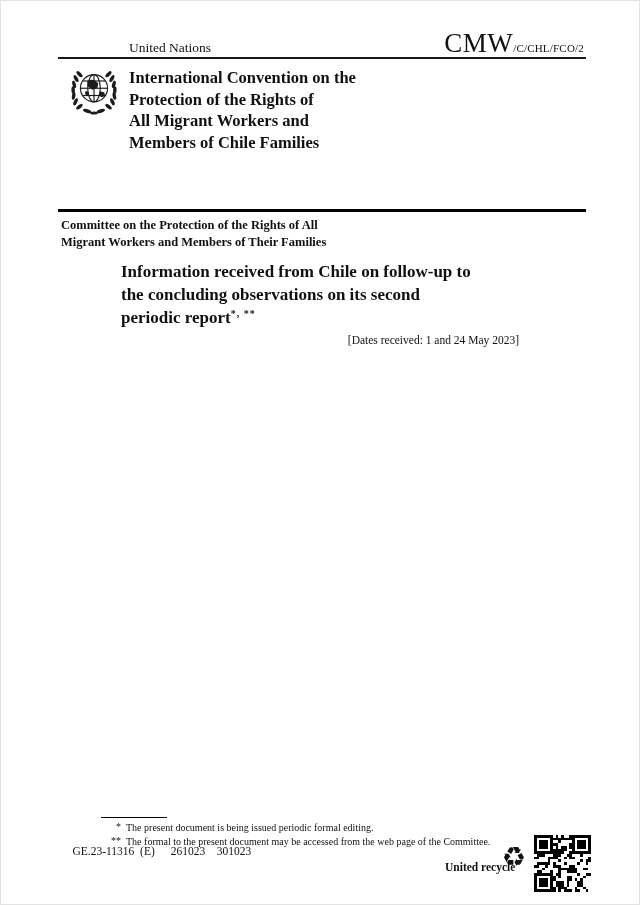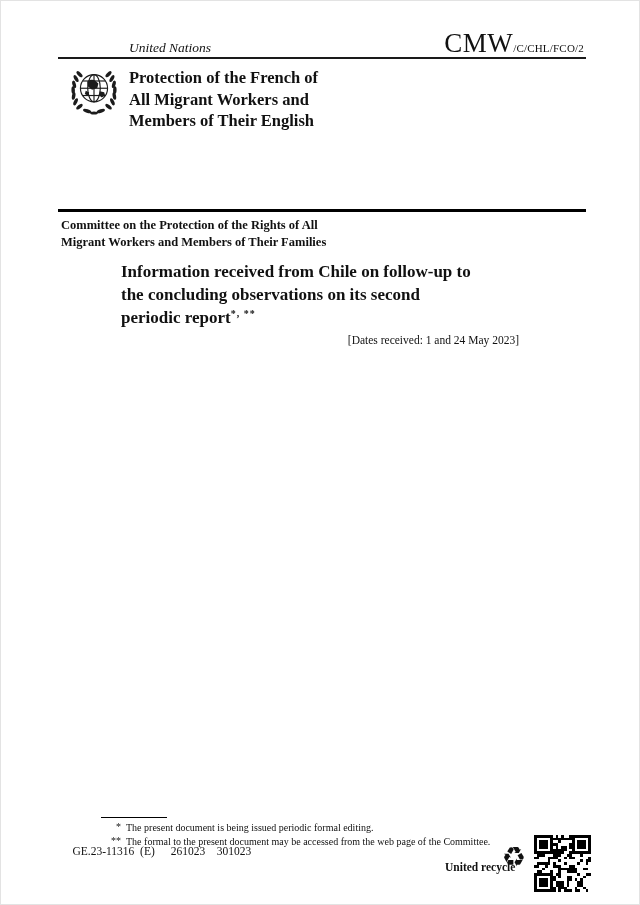--- a/index.html
+++ b/index.html
@@ -9,21 +9,21 @@
     background:#ffffff;
     color:#111;
     font-family:"Liberation Serif","DejaVu Serif",serif;
     box-sizing:border-box;
     border:1px solid #e3e3e3;
     overflow:hidden;
   }
   .abs{position:absolute;}
 
   
-  .org-name{left:128px;top:39px;font-size:13.5px;font-style:italic;}
+  .org-name{left:128px;top:39px;font-size:13.5px;}
   .doc-symbol{right:55px;top:27px;display:flex;align-items:baseline;}
   .sym-main{font-size:27px;letter-spacing:.5px;}
   .sym-suffix{font-size:11px;letter-spacing:.2px;}
   .rule-thin{left:57px;top:56px;width:528px;height:2px;background:#1a1a1a;}
 
   
   .emblem{left:62px;top:64px;width:62px;height:62px;}
   .conv-title{left:128px;top:66px;width:300px;font-size:16.5px;font-weight:bold;line-height:21.5px;}
   .distr-block{left:425px;top:72px;font-size:11px;line-height:13.5px;width:175px;}
 
@@ -94,23 +94,24 @@
       </g>
       <g fill="#1c1c1c">
         <path d="M25 17c2-2 6-2.5 8-1l3.5 3-1 4.5-5.5 2-4.5-3.5z"></path>
         <path d="M38 27l4.5 1 1 3.5-3.5 2-3-2.5z"></path>
         <path d="M23.5 26.5l3.5 2-1 3.5-3.5-2z"></path>
       </g>
     </svg>
   </div>
 
   <div class="abs conv-title">
-    <div>Protection of the French of</div>
+    <div>International Convention on the</div>
+    <div>Protection of the Rights of</div>
     <div>All Migrant Workers and</div>
-    <div>Members of Their English</div>
+    <div>Members of Chile Families</div>
   </div>
 
 
   <div class="abs rule-thick"></div>
 
   <div class="abs committee">
     <div>Committee on the Protection of the Rights of All</div>
     <div>Migrant Workers and Members of Their Families</div>
   </div>
 

